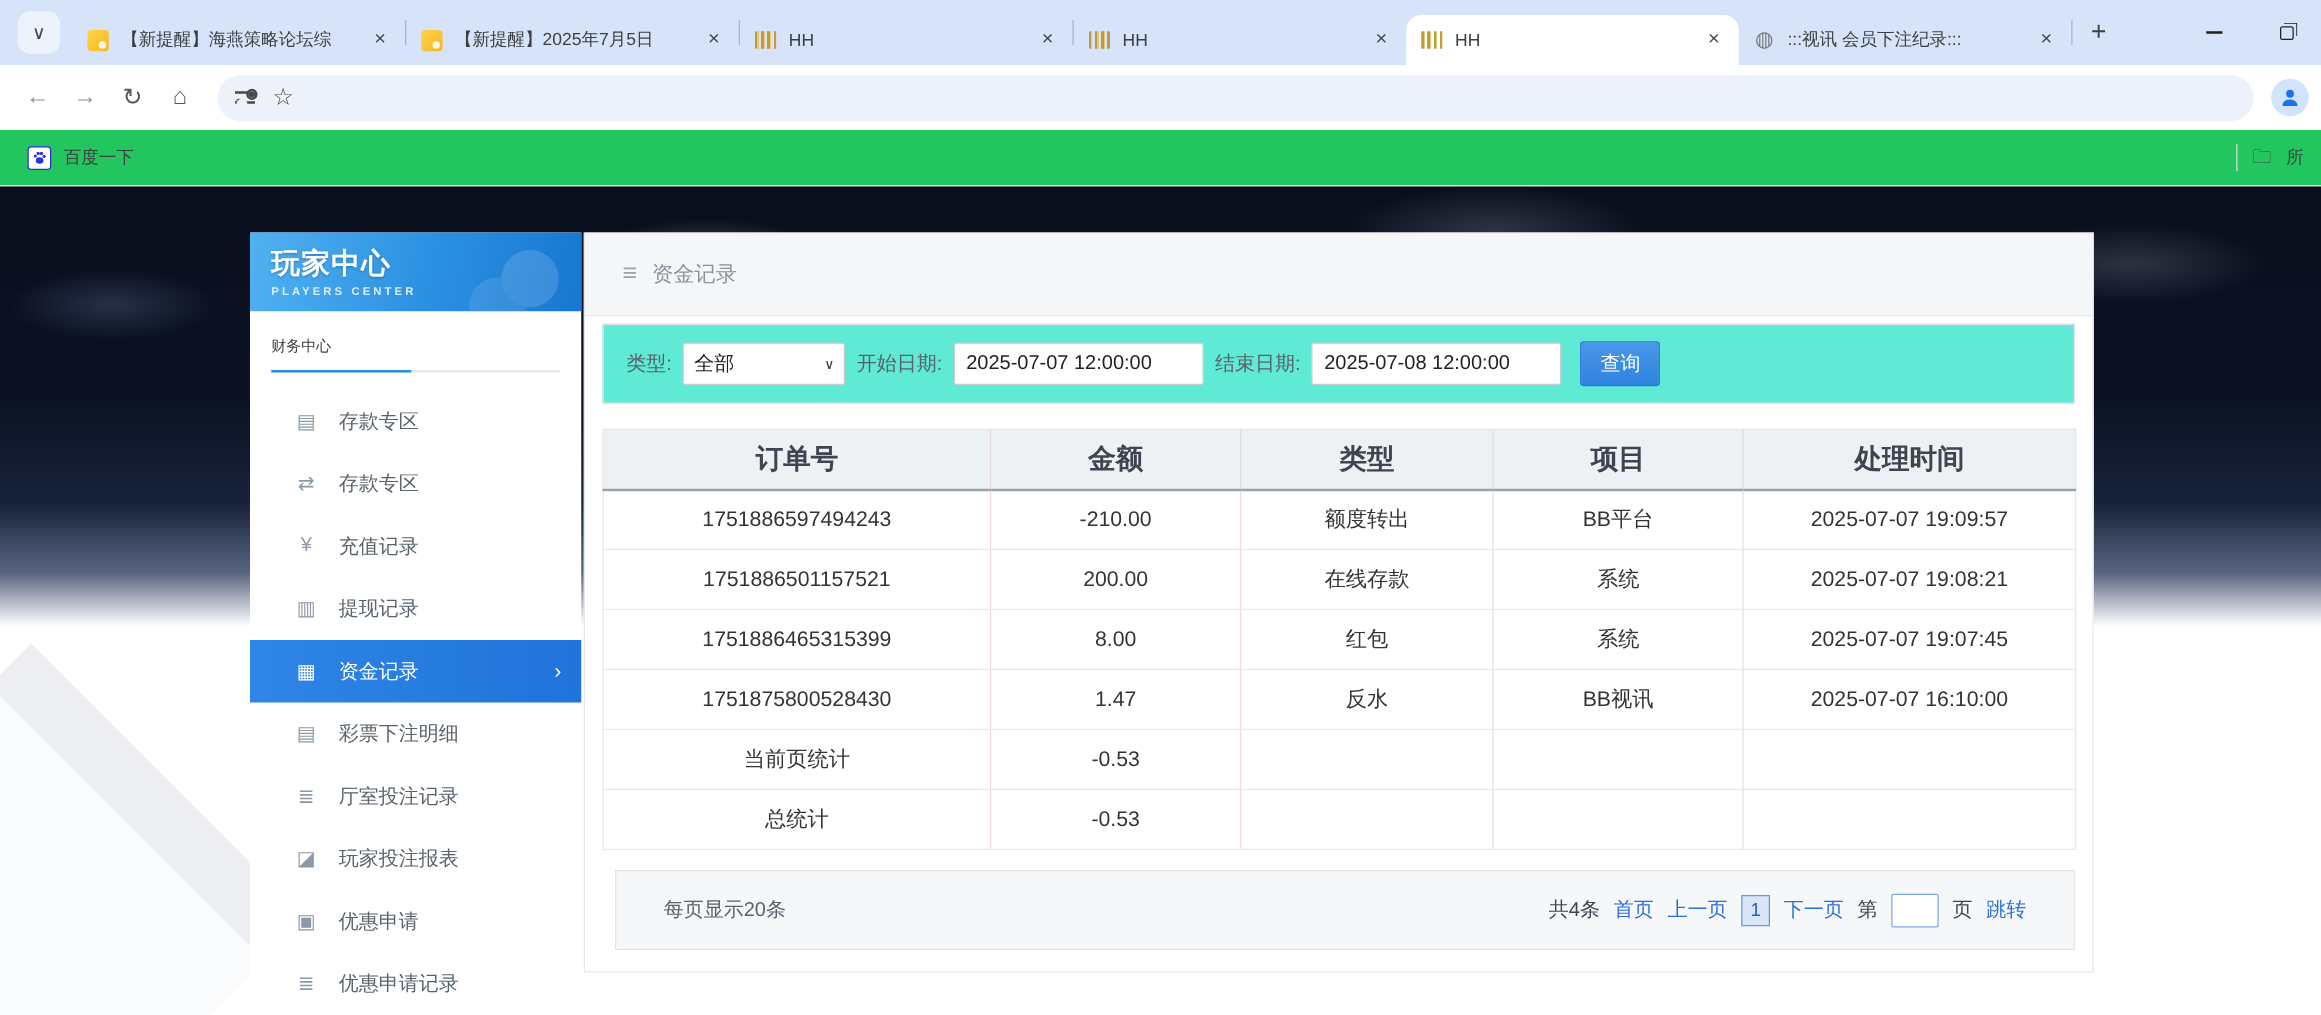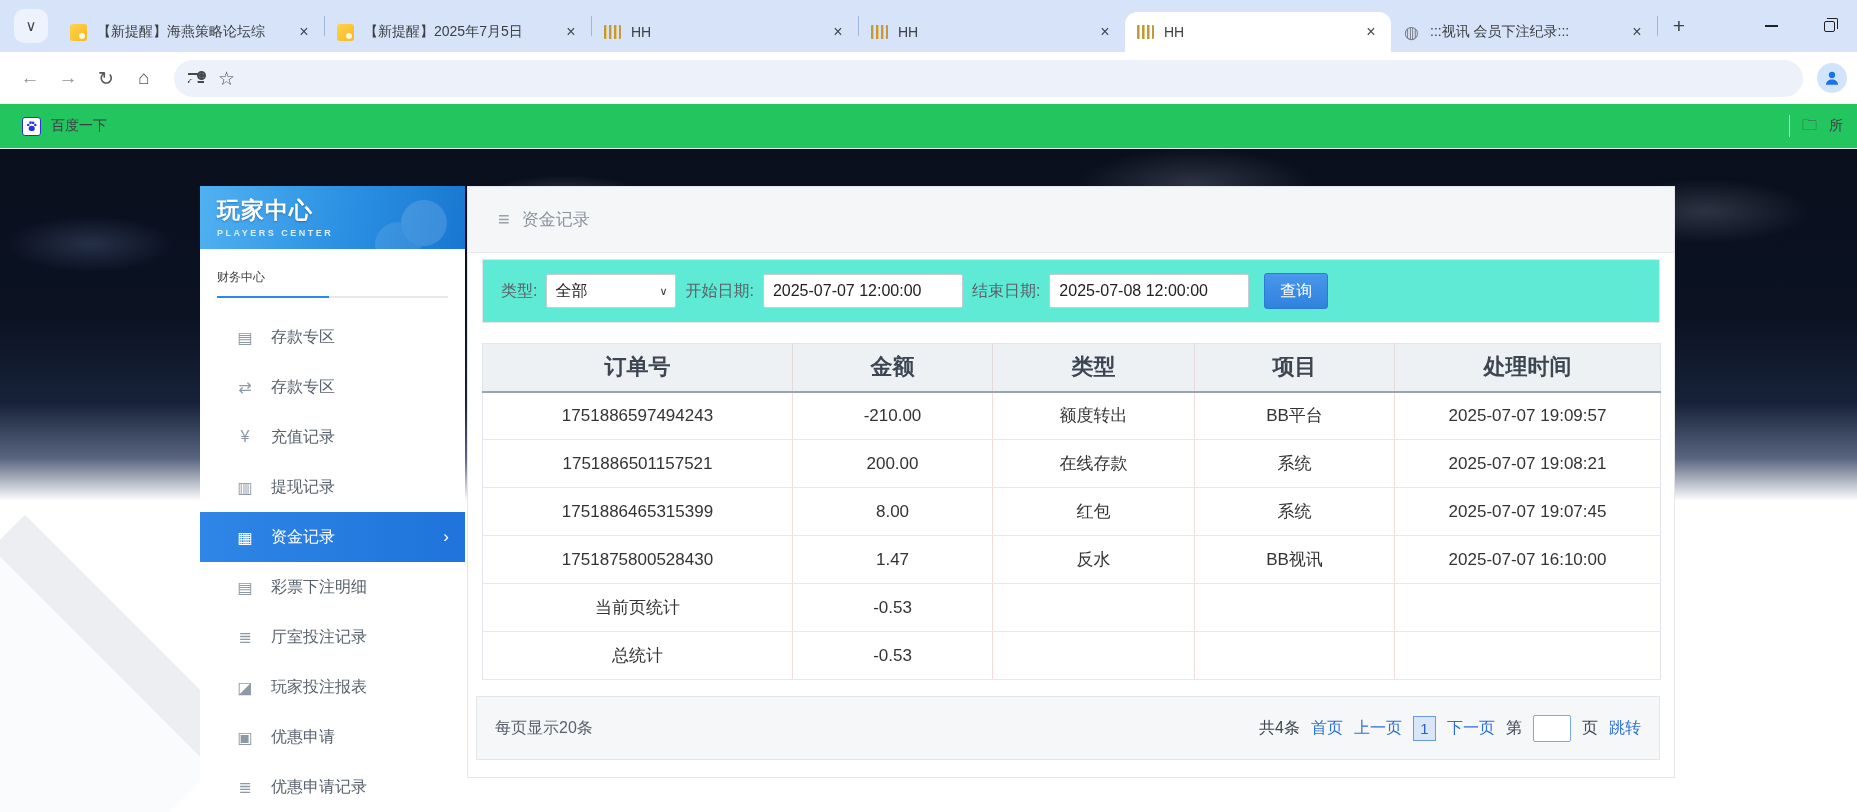--- a/index.html
+++ b/index.html
@@ -119,22 +119,22 @@
     border:1px solid #2c7ad2; border-radius:3px; color:#fff; font-size:16px; cursor:pointer;
     font-family:Liberation Sans, sans-serif; }
   .datatable { margin:20px 14px 0 14px; width:1178px; border-collapse:collapse; table-layout:fixed;
     border:1px solid #e2e5e9; }
   .datatable th { height:48px; background:#eef1f4; font-size:22px; font-weight:bold; color:#3d4551;
     border-bottom:2px solid #9aa4ae; border-right:1px solid #e5dada; text-align:center; }
   .datatable th:last-child { border-right:none; }
   .datatable td { height:48px; text-align:center; font-size:17px; color:#333;
     border-bottom:1px solid #f0e5e5; border-right:1px solid #f3dcdc; background:#fff; }
   .datatable td:last-child { border-right:none; }
-  .pagebar { margin:16px 14px 0 8px; height:64px; border:1px solid #e3e6e9; background:#f5f7f9;
-    display:flex; align-items:center; padding:0 18px; }
+  .pagebar { margin:16px 14px 0 24px; height:64px; border:1px solid #e3e6e9; background:#f5f7f9;
+    display:flex; align-items:center; padding:0 38px; }
   .pb-left { font-size:16px; color:#5a626b; }
   .pb-right { margin-left:auto; display:flex; align-items:center; gap:11px; }
   .pb-total { font-size:16px; color:#3d4551; }
   .pb-link { font-size:16px; color:#2a6fdd; cursor:pointer; text-decoration:none; }
   .pb-current { min-width:23px; height:25px; border:1px solid #6b98e0; background:#d9e6f8; color:#2a5fc0;
     font-size:15px; display:flex; align-items:center; justify-content:center; padding:0 3px; }
   .pb-jump-input { width:38px; height:27px; border:1px solid #7fa8e8; border-radius:2px; background:#fff;
     font-size:15px; text-align:center; }
 </style>
 </head>

